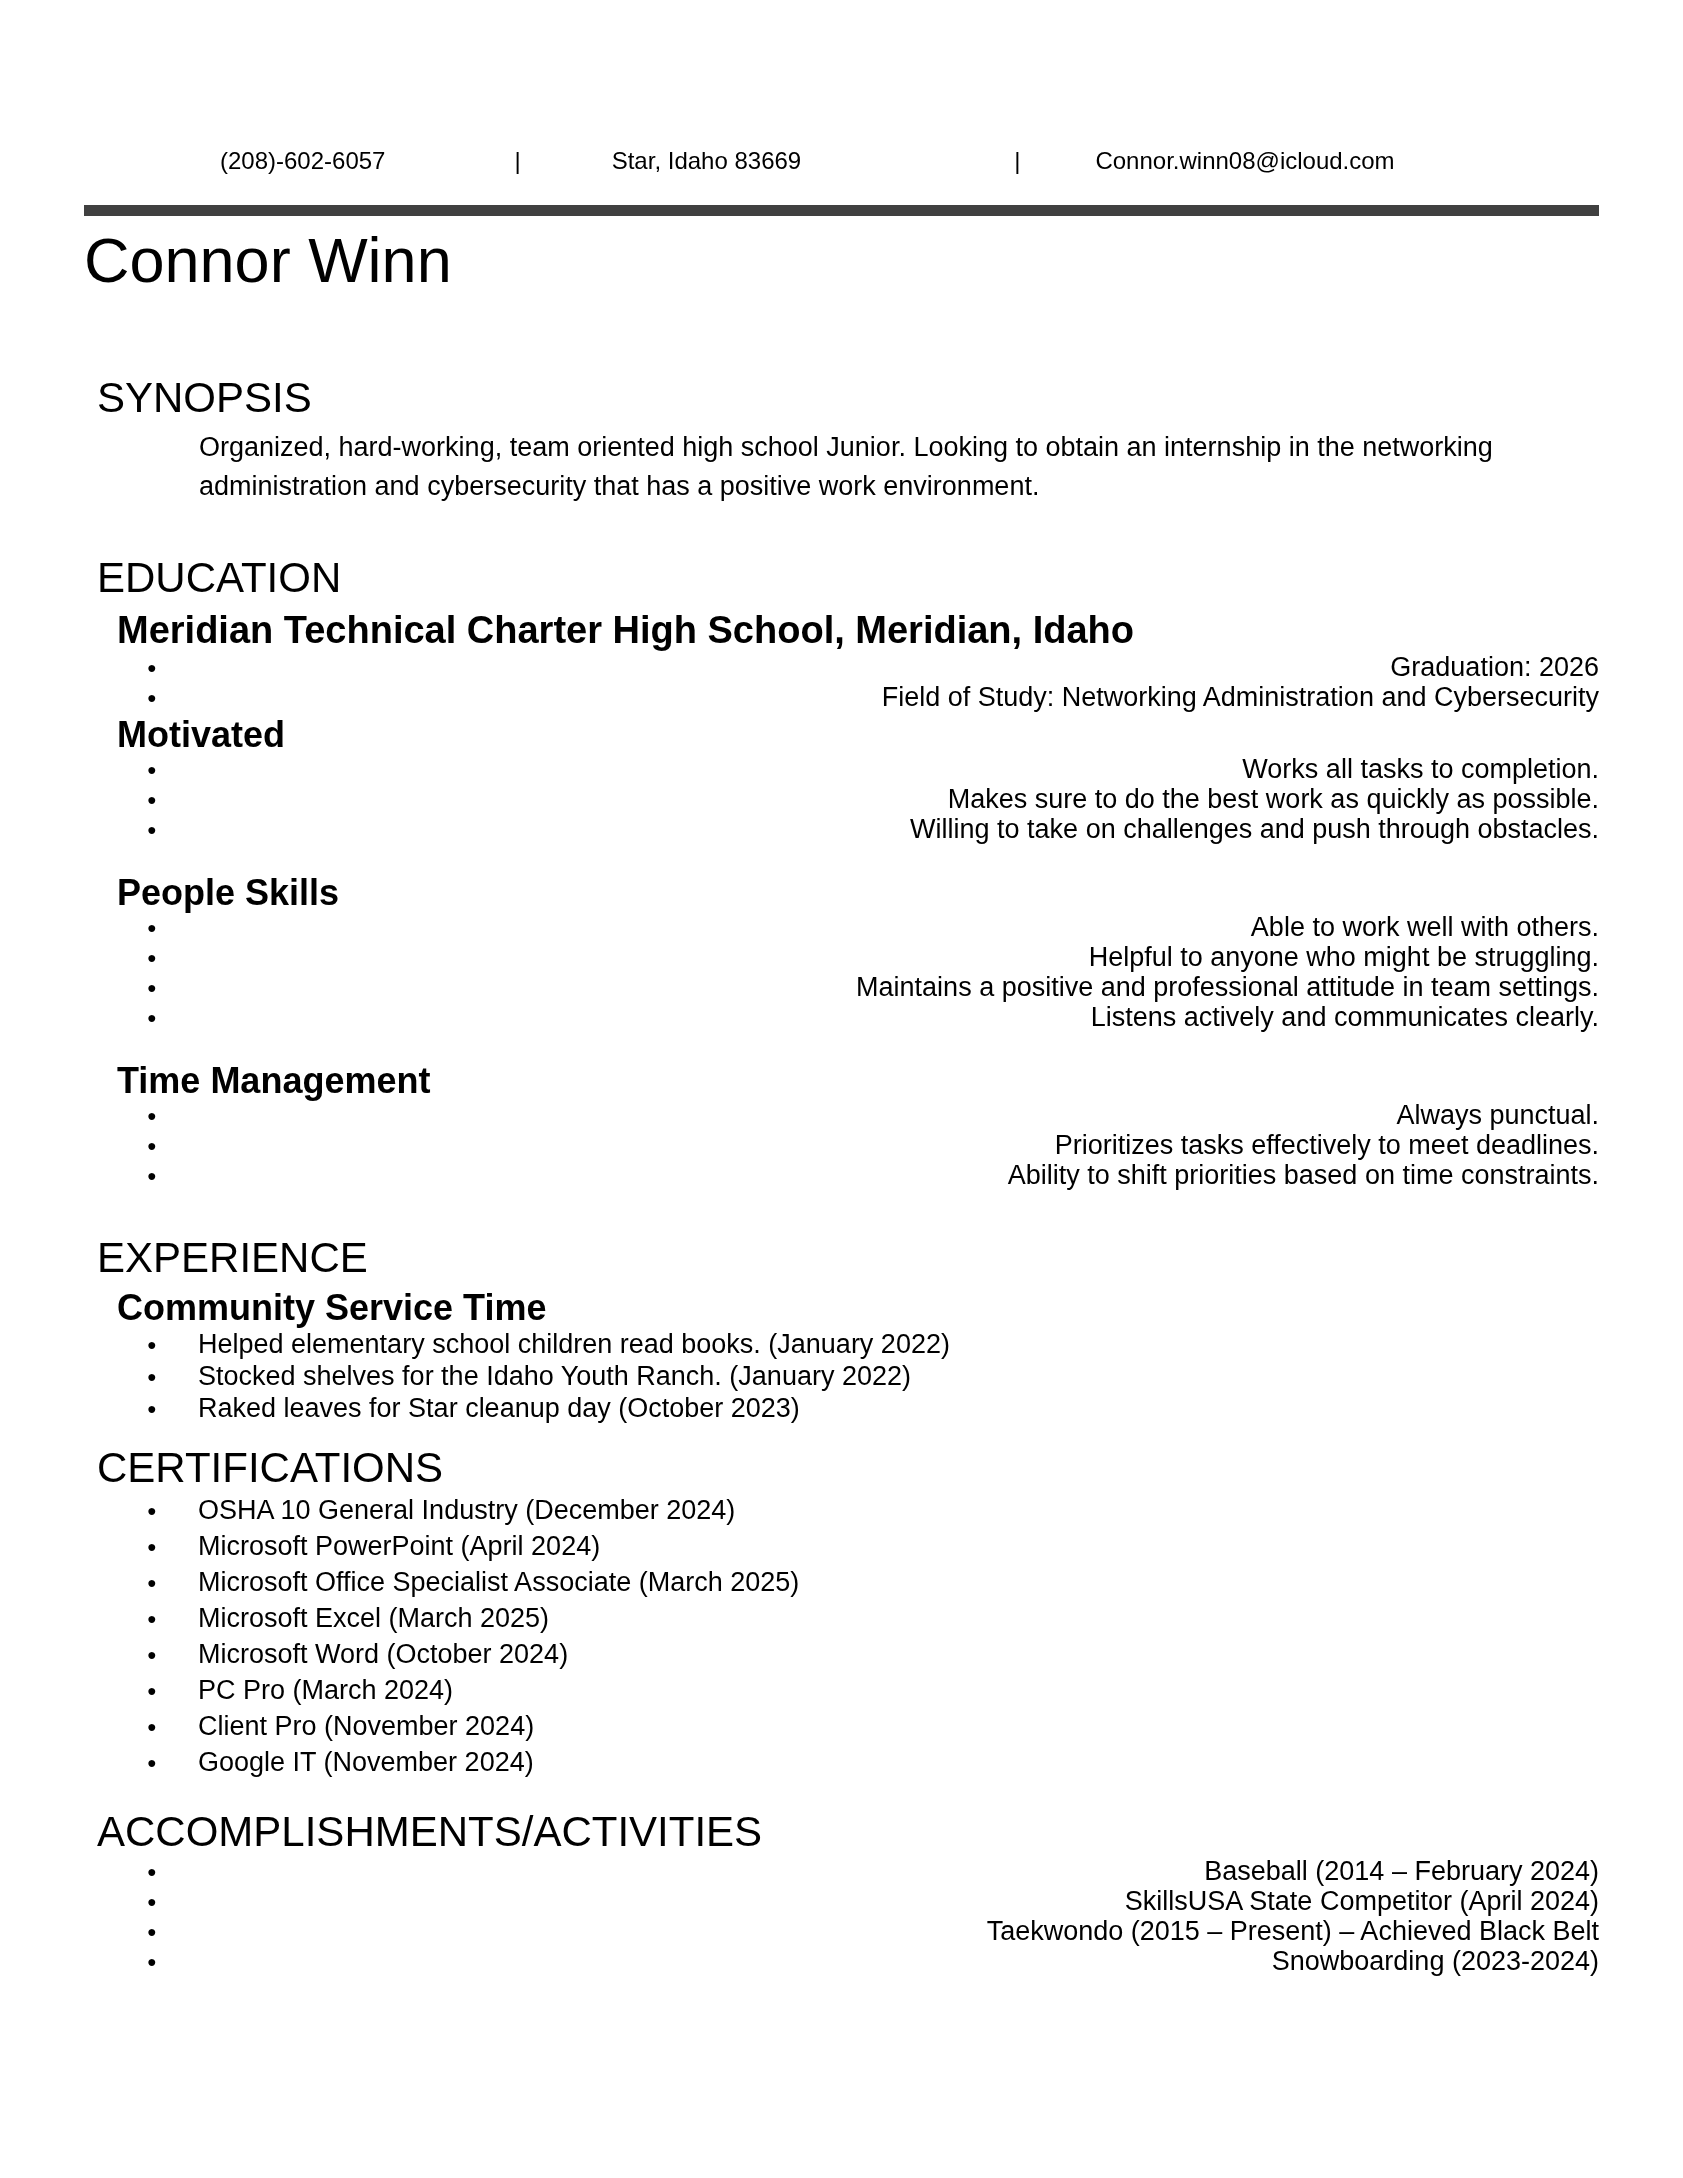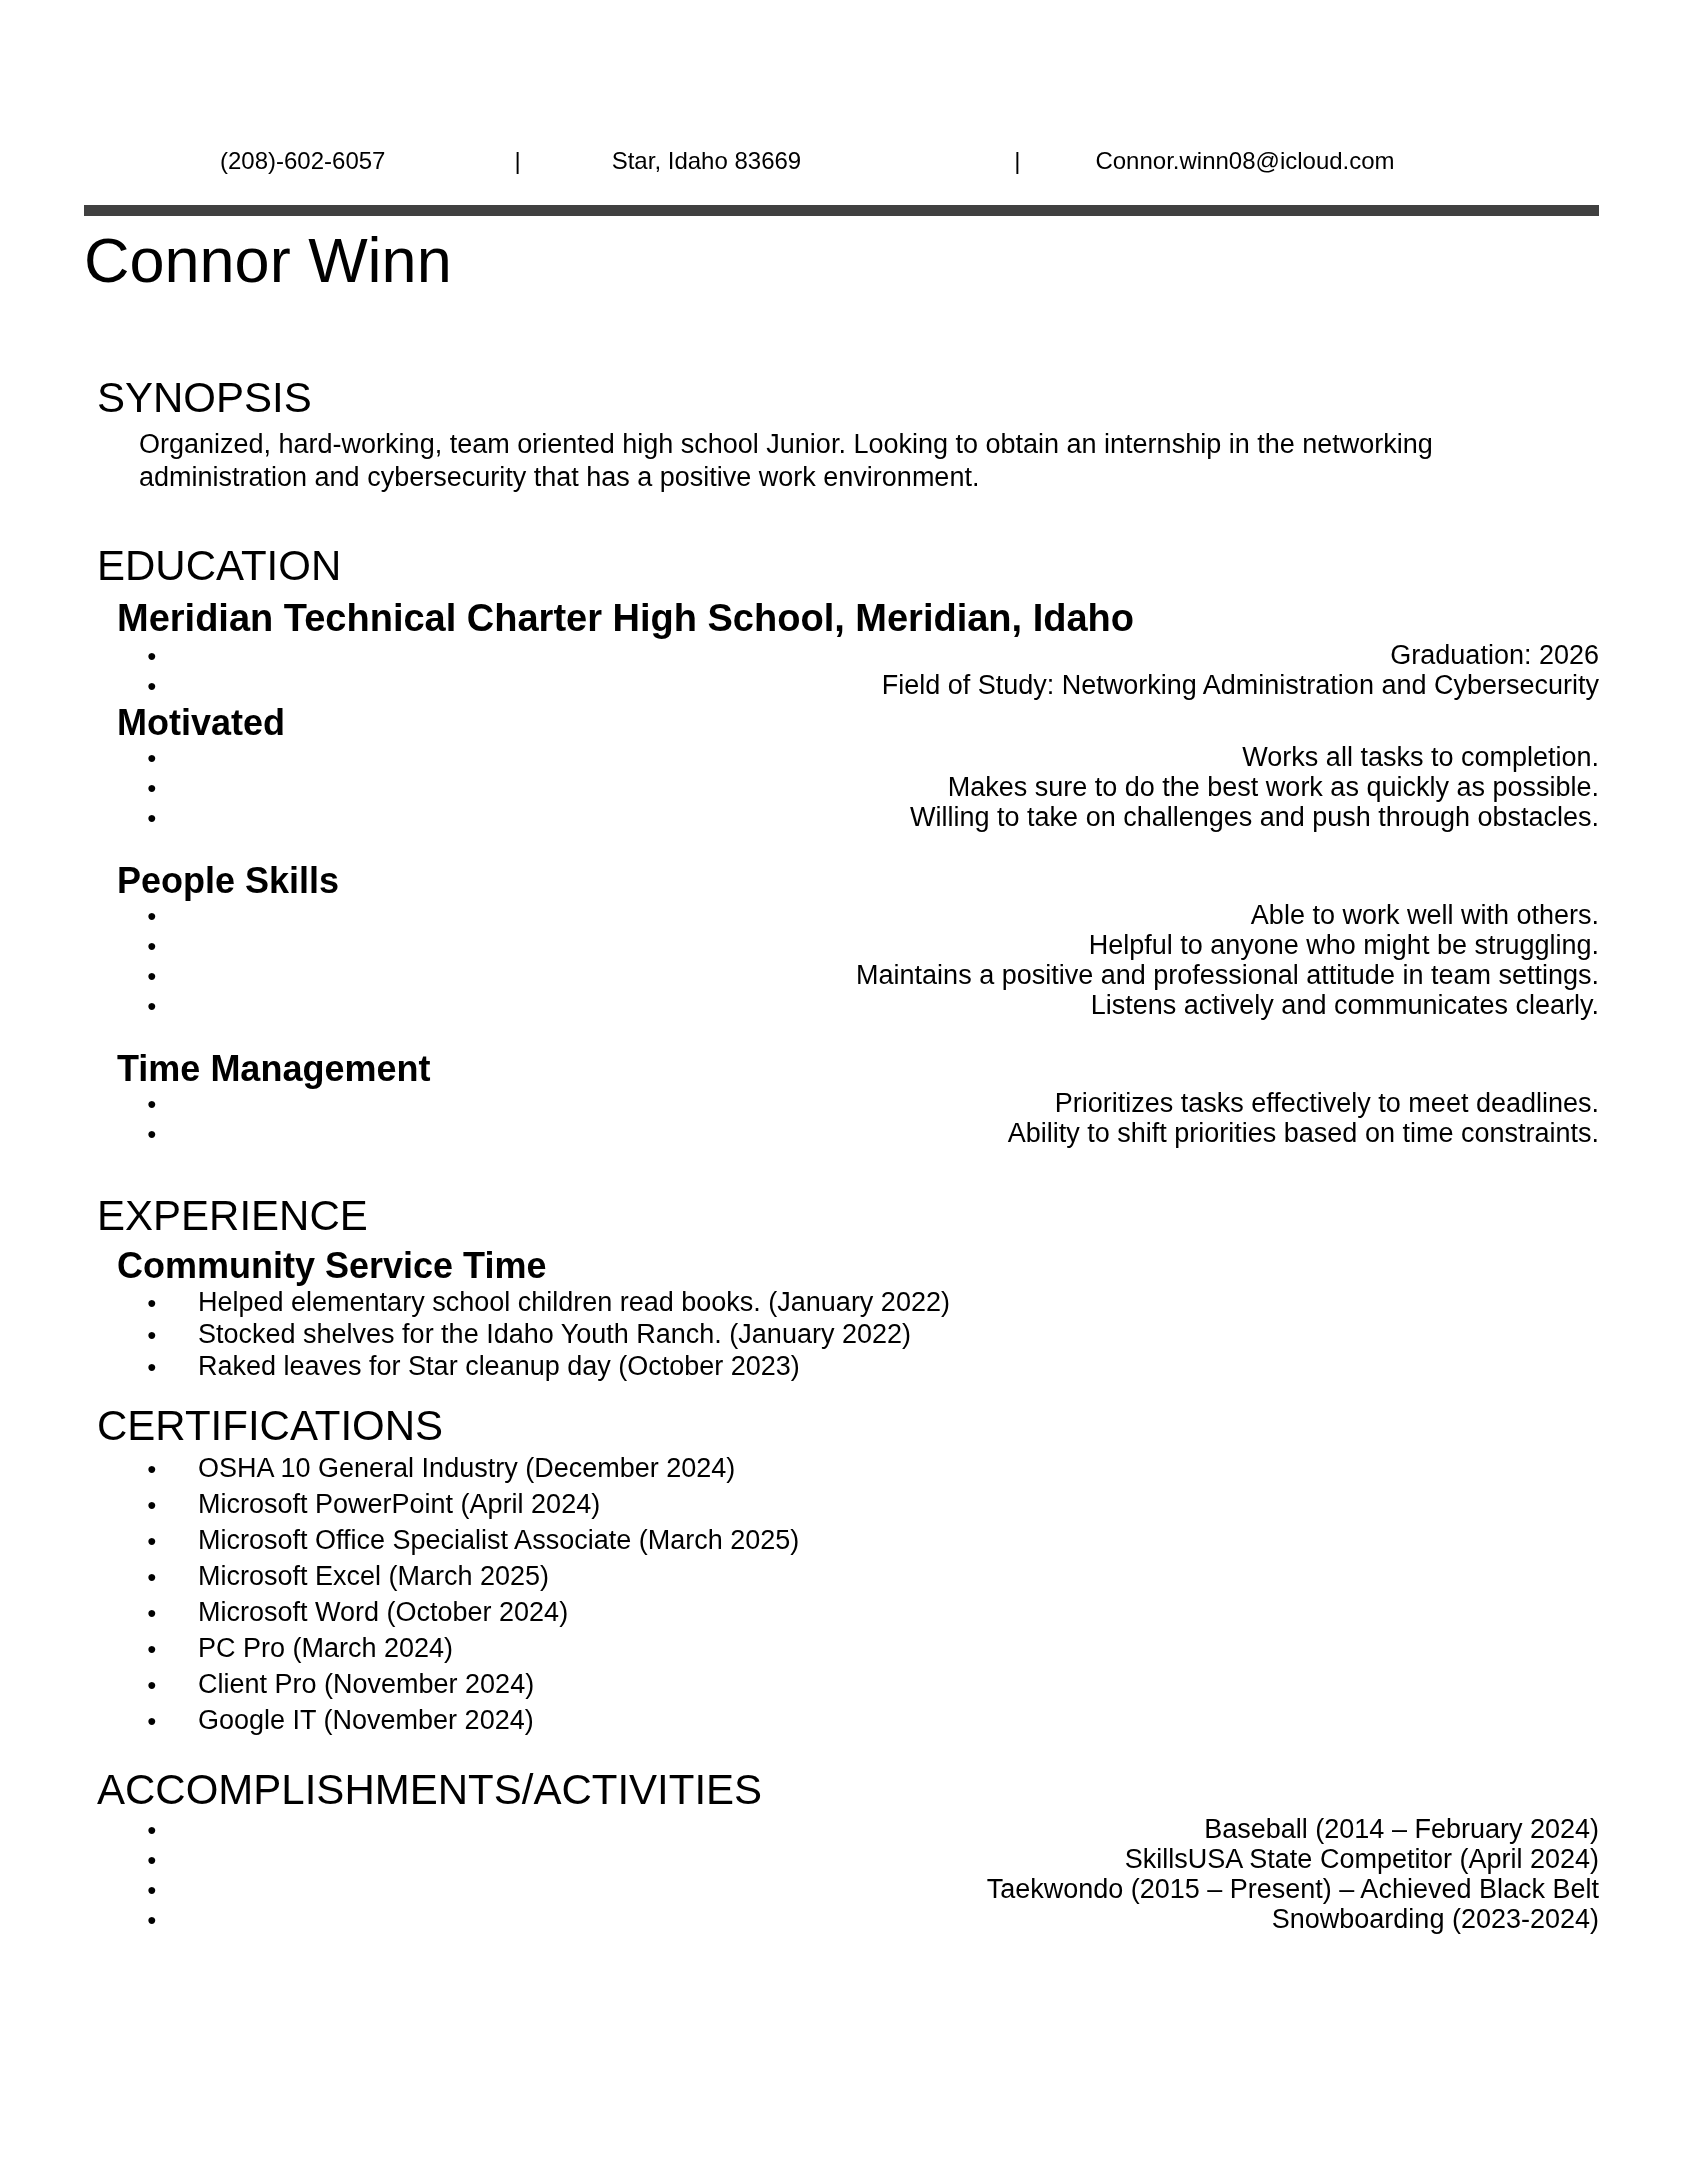--- a/index.html
+++ b/index.html
@@ -54,24 +54,24 @@
   }
   .t-synopsis        { margin-top: 79px; }
   .t-education       { margin-top: 48px; }
   .t-skills          { margin-top: 42px; }
   .t-experience      { margin-top: 44px; }
   .t-certifications  { margin-top: 20px; }
   .t-accomplishments { margin-top: 28px; }
 
   .synopsis-body {
     margin-top: 6px;
-    margin-left: 55px;
+    margin-left: 115px;
     width: 1297px;
     font-size: 27px;
-    line-height: 33px;
+    line-height: 39px;
   }
 
   .sub-heading {
     font-weight: 700;
     margin-left: 33px;
   }
   .school-heading {
     font-size: 38px;
     line-height: 44px;
     margin-top: 6px;
@@ -149,20 +149,21 @@
   <div class="sub-heading group-heading g-people">People Skills</div>
   <ul class="bullets lh30">
     <li>Able to work well with others.</li>
     <li>Helpful to anyone who might be struggling.</li>
     <li>Maintains a positive and professional attitude in team settings.</li>
     <li>Listens actively and communicates clearly.</li>
   </ul>
 
   <div class="sub-heading group-heading g-time">Time Management</div>
   <ul class="bullets lh30">
+    <li>Always punctual.</li>
     <li>Prioritizes tasks effectively to meet deadlines.</li>
     <li>Ability to shift priorities based on time constraints.</li>
   </ul>
 
   <div class="section-title t-experience">EXPERIENCE</div>
   <div class="sub-heading role-heading">Community Service Time</div>
   <ul class="bullets lh32 exp-list">
     <li>Helped elementary school children read books. (January 2022)</li>
     <li>Stocked shelves for the Idaho Youth Ranch. (January 2022)</li>
     <li>Raked leaves for Star cleanup day (October 2023)</li>

